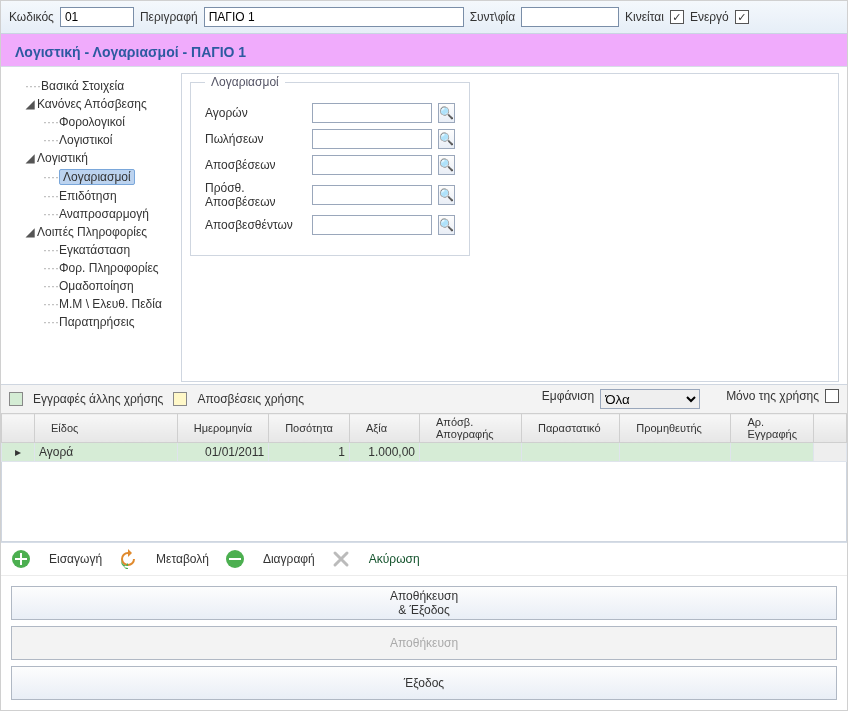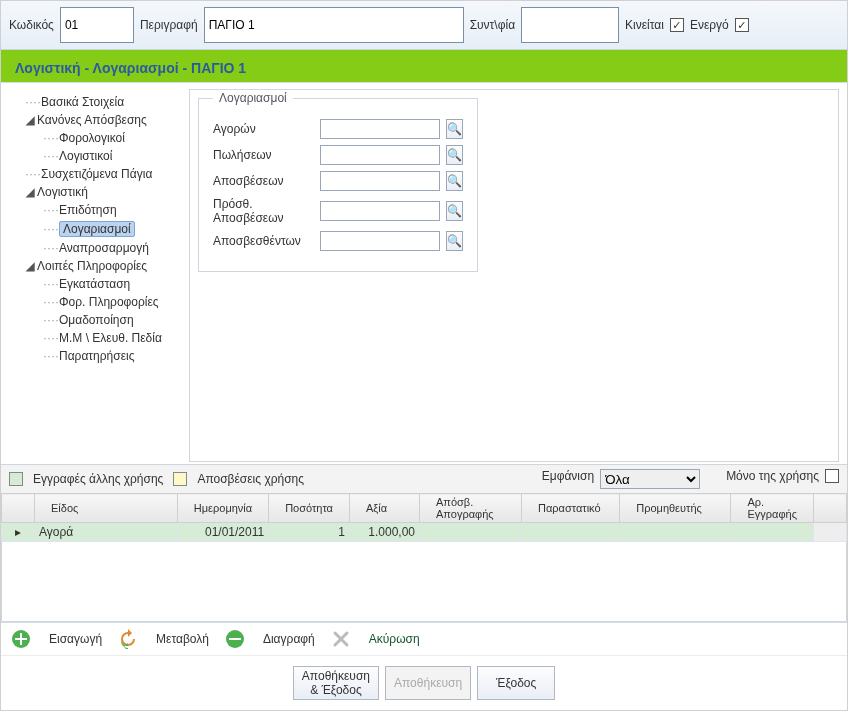--- a/index.html
+++ b/index.html
@@ -1,29 +1,29 @@
 <!DOCTYPE html>
 <html><head>
 <meta charset="utf-8">
 <style>
   * { box-sizing: border-box; }
   html, body { margin:0; padding:0; font-family: Tahoma, Arial, sans-serif; font-size:12px; color:#333; background:#fff; }
   .app { width:848px; height:711px; display:flex; flex-direction:column; border:1px solid #d0d0d0; }
 
   .topbar { background: linear-gradient(#f4f8fc,#e6eef7); border-bottom:1px solid #c9d4e2; padding:6px 8px; display:flex; align-items:center; gap:6px; flex-wrap:wrap; }
   .topbar label { color:#333; }
-  .topbar input[type="text"] { height:36px; border:1px solid #7a8ea8; padding:1px 4px; font-size:12px; background:#fff; }
+  .topbar input[type="text"] { height:20px; border:1px solid #7a8ea8; padding:1px 4px; font-size:12px; background:#fff; }
   .topbar .code { width:74px; }
   .topbar .desc { width:260px; }
   .topbar .abbr { width:98px; }
   .chk { width:14px; height:14px; border:1px solid #555; background:#fff; display:inline-flex; align-items:center; justify-content:center; font-size:11px; line-height:1; cursor:pointer; }
 
-  .breadcrumb { padding:10px 14px 6px 14px; color:#2c5aa0; font-weight:bold; font-size:14px; border-bottom:1px solid #d6dde7; background:#84cc16; }
-
-  .main { flex:1 1 auto; display:flex; gap:8px; padding:6px 8px 2px 8px; overflow:hidden; }
+  .breadcrumb { padding:10px 14px 6px 14px; color:#2c5aa0; font-weight:bold; font-size:14px; border-bottom:1px solid #d6dde7; background:#f0abfc; }
+
+  .main { flex:1 1 auto; display:flex; padding:6px 8px 2px 8px; overflow:hidden; }
   .tree { width:172px; padding:4px 2px; overflow:auto; font-size:12px; }
   .tree .node { padding:2px 2px 2px 4px; white-space:nowrap; }
   .tree .toggle { display:inline-block; width:10px; text-align:center; color:#555; margin-right:2px; }
   .tree .dots { color:#999; }
   .tree .lvl1 { padding-left:14px; }
   .tree .lvl2 { padding-left:32px; }
   .tree .selected { background:#bcd3ef; border:1px solid #7aa7da; border-radius:2px; display:inline-block; padding:0 3px; }
 
   .panel { flex:1; border:1px solid #cfd6e0; background:#fff; position:relative; }
   .fieldset { border:1px solid #cfd6e0; margin:8px; padding:10px 14px 14px 14px; }
@@ -47,21 +47,21 @@
   .grid .rowsel { background:#d6ecd6; }
   .grid .ptr { width:14px; text-align:center; }
   .gridscroll { width:14px; border-left:1px solid #cfcfcf; background:#eee; }
   .gridempty { height:80px; background:#fff; border:1px solid #cfd6e0; border-top:none; }
 
   .toolbar { display:flex; align-items:center; gap:16px; padding:6px 10px; border-top:1px solid #d6dde7; background:#fff; }
   .tbtn { display:inline-flex; align-items:center; gap:18px; cursor:pointer; }
   .tbtn .ico { width:20px; height:20px; display:inline-flex; align-items:center; justify-content:center; }
   .tbtn.disabled { color:#14532d; cursor:default; }
 
-  .footer { display:flex; justify-content:center; gap:6px; padding:10px; background:#fff; border-top:1px solid #ececec; }
+  .footer { display:flex; justify-content:center; gap:6px; padding:10px; background:#fff; border-top:1px solid #ececec;flex-direction:column; }
   .btn { min-width:78px; height:34px; border:1px solid #b0b8c4; background:linear-gradient(#fdfdfd,#e9eef6); display:inline-flex; align-items:center; justify-content:center; text-align:center; padding:2px 8px; cursor:pointer; font-size:12px; }
   .btn.disabled { color:#aaa; background:#f3f3f3; cursor:default; }
 </style>
 </head>
 <body>
 
 <div class="app">
 
   <div class="topbar">
     <label>Κωδικός</label>
@@ -78,24 +78,23 @@
 
   <div class="breadcrumb">Λογιστική - Λογαριασμοί - ΠΑΓΙΟ 1</div>
 
   <div class="main">
 
     <div class="tree">
       <div class="node lvl1"><span class="dots">····</span><span>Βασικά Στοιχεία</span></div>
       <div class="node lvl1"><span class="toggle">◢</span><span>Κανόνες Απόσβεσης</span></div>
       <div class="node lvl2"><span class="dots">····</span><span>Φορολογικοί</span></div>
       <div class="node lvl2"><span class="dots">····</span><span>Λογιστικοί</span></div>
-      <div class="node lvl1"><span class="dots">····</span><span>Συσχετιζόμενα Πάγια</span></div>
       <div class="node lvl1"><span class="toggle">◢</span><span>Λογιστική</span></div>
+      <div class="node lvl2"><span class="dots">····</span><span class="selected">Λογαριασμοί</span></div>
       <div class="node lvl2"><span class="dots">····</span><span>Επιδότηση</span></div>
-      <div class="node lvl2"><span class="dots">····</span><span class="selected">Λογαριασμοί</span></div>
       <div class="node lvl2"><span class="dots">····</span><span>Αναπροσαρμογή</span></div>
       <div class="node lvl1"><span class="toggle">◢</span><span>Λοιπές Πληροφορίες</span></div>
       <div class="node lvl2"><span class="dots">····</span><span>Εγκατάσταση</span></div>
       <div class="node lvl2"><span class="dots">····</span><span>Φορ. Πληροφορίες</span></div>
       <div class="node lvl2"><span class="dots">····</span><span>Ομαδοποίηση</span></div>
       <div class="node lvl2"><span class="dots">····</span><span>Μ.Μ \ Ελευθ. Πεδία</span></div>
       <div class="node lvl2"><span class="dots">····</span><span>Παρατηρήσεις</span></div>
     </div>
 
     <div class="panel">

